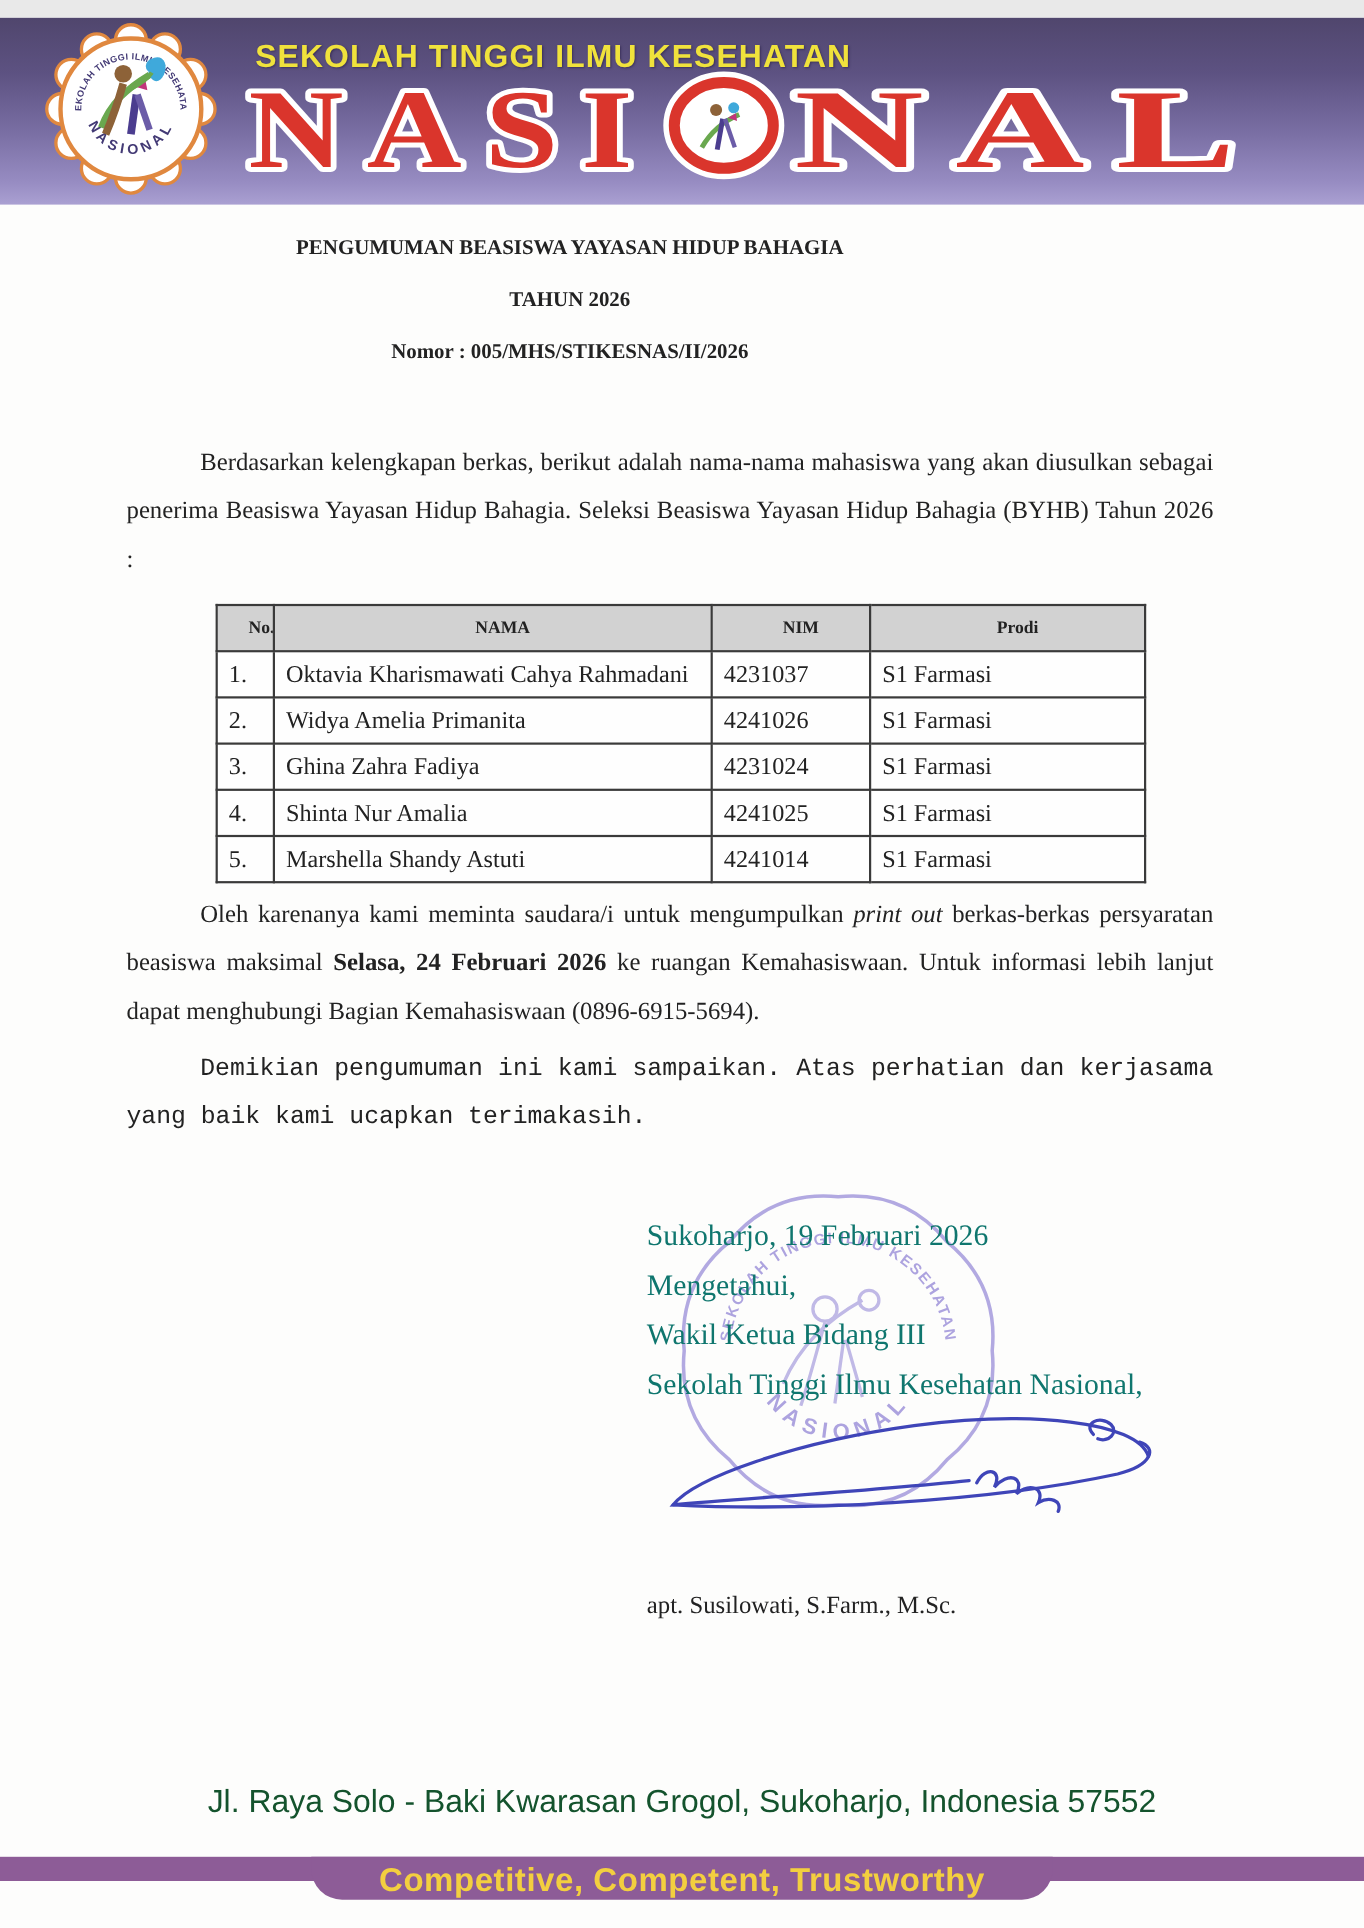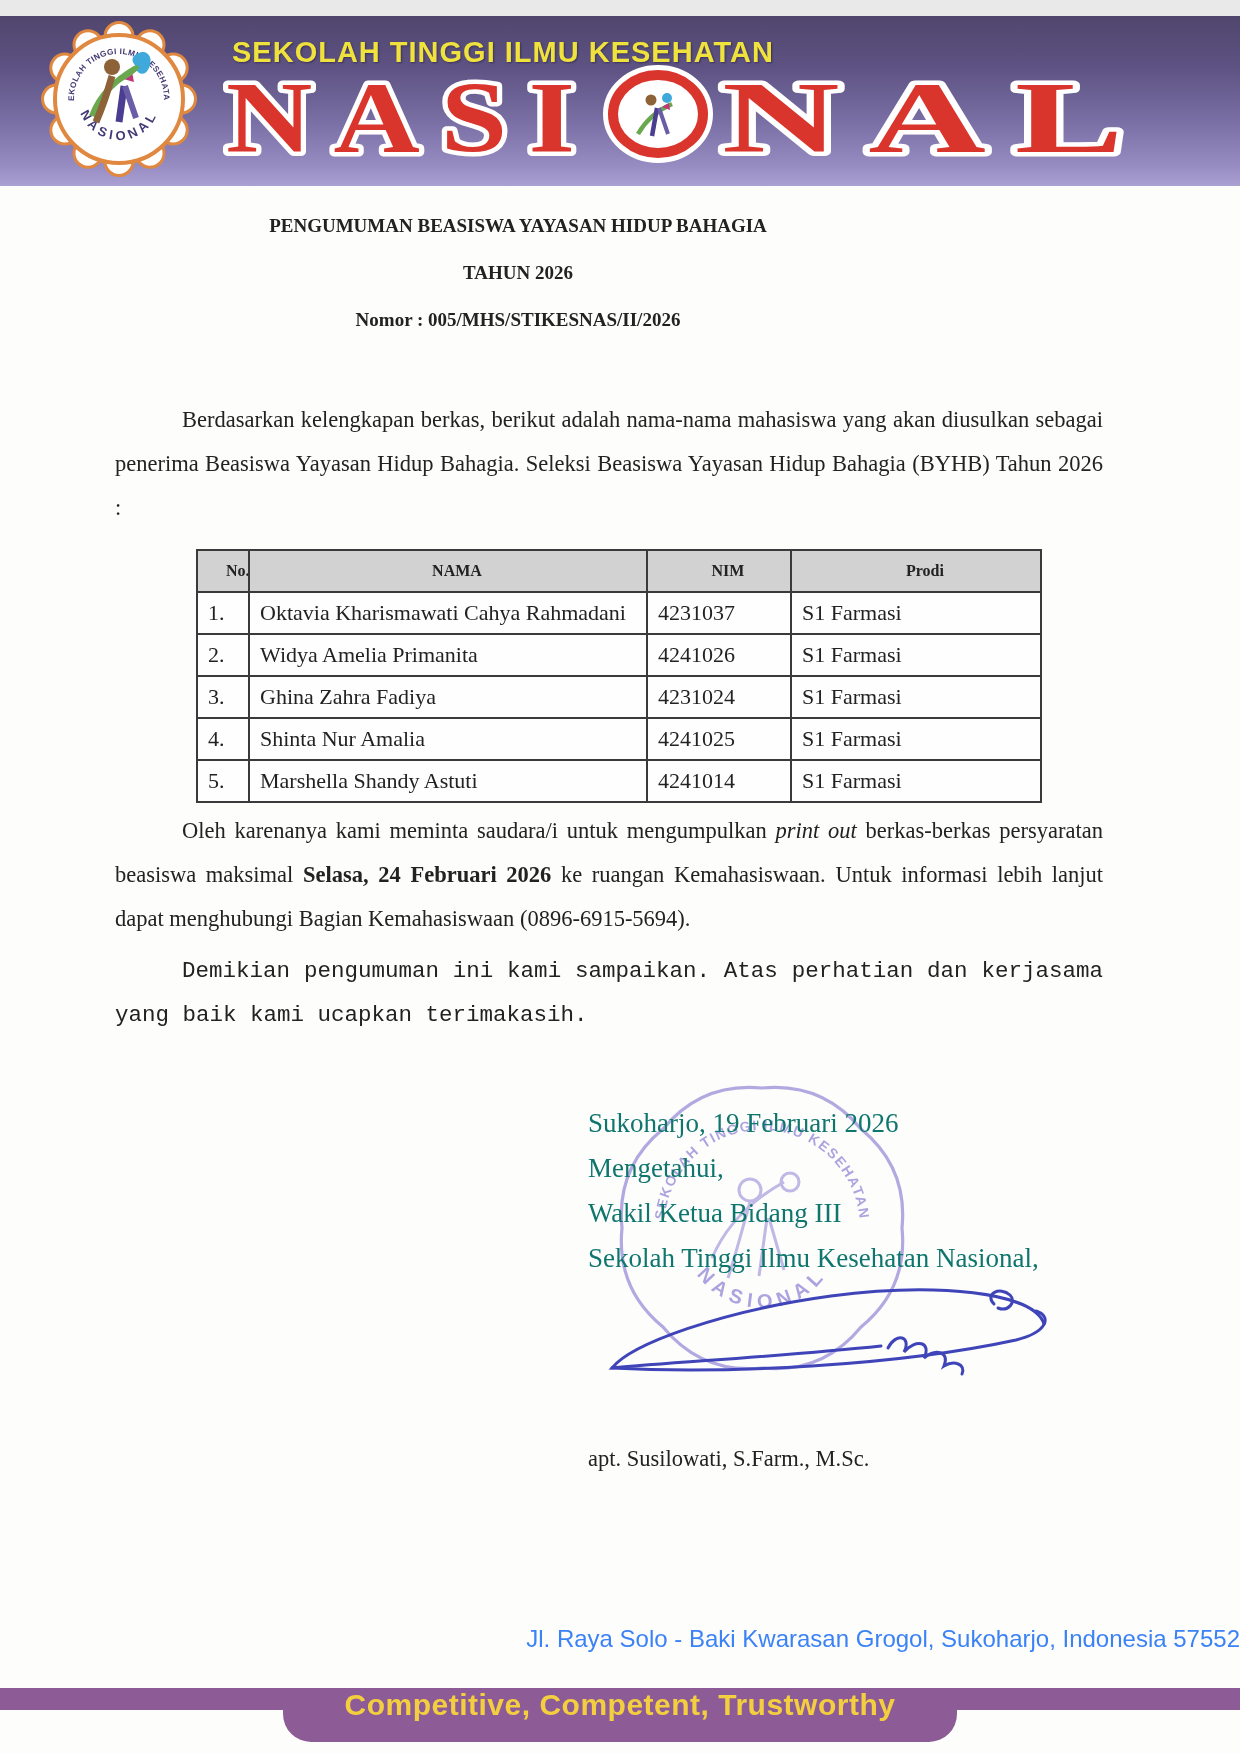--- a/index.html
+++ b/index.html
@@ -56,32 +56,32 @@
     font-size:27px;line-height:45px;color:#0f766e;z-index:3;
   }
   .sig-name{
     position:absolute;left:588px;top:1430px;width:560px;
     font-size:22.5px;color:#222;z-index:3;
   }
   .stamp-svg{position:absolute;left:552px;top:1062px;z-index:1;opacity:.85;}
   .signature-svg{position:absolute;left:596px;top:1250px;z-index:2;}
   
   .footer-address{
-    position:absolute;left:0;top:1606px;width:1240px;text-align:right;
-    font-family:"Liberation Sans",sans-serif;font-size:24px;line-height:33px;
-    color:#3b82f6;
+    position:absolute;left:0;top:1606px;width:1240px;text-align:center;
+    font-family:"Liberation Sans",sans-serif;font-size:29px;line-height:33px;
+    color:#14532d;
   }
   .footer-bar{
     position:absolute;left:0;top:1672px;width:1240px;height:22px;
     background:#8d5c97;
   }
   .footer-tab{
-    position:absolute;left:283px;top:1672px;width:674px;height:54px;
+    position:absolute;left:283px;top:1672px;width:674px;height:39px;
     background:#8d5c97;border-radius:0 0 28px 28px;
-    display:flex;align-items:flex-start;justify-content:center;
+    display:flex;align-items:flex-end;justify-content:center;
   }
   .footer-tagline{
     font-family:"Liberation Sans",sans-serif;font-weight:bold;
     font-size:30px;color:#f3cf3f;letter-spacing:.5px;
   }
 </style>
 </head>
 <body>
 
 <div class="page">

